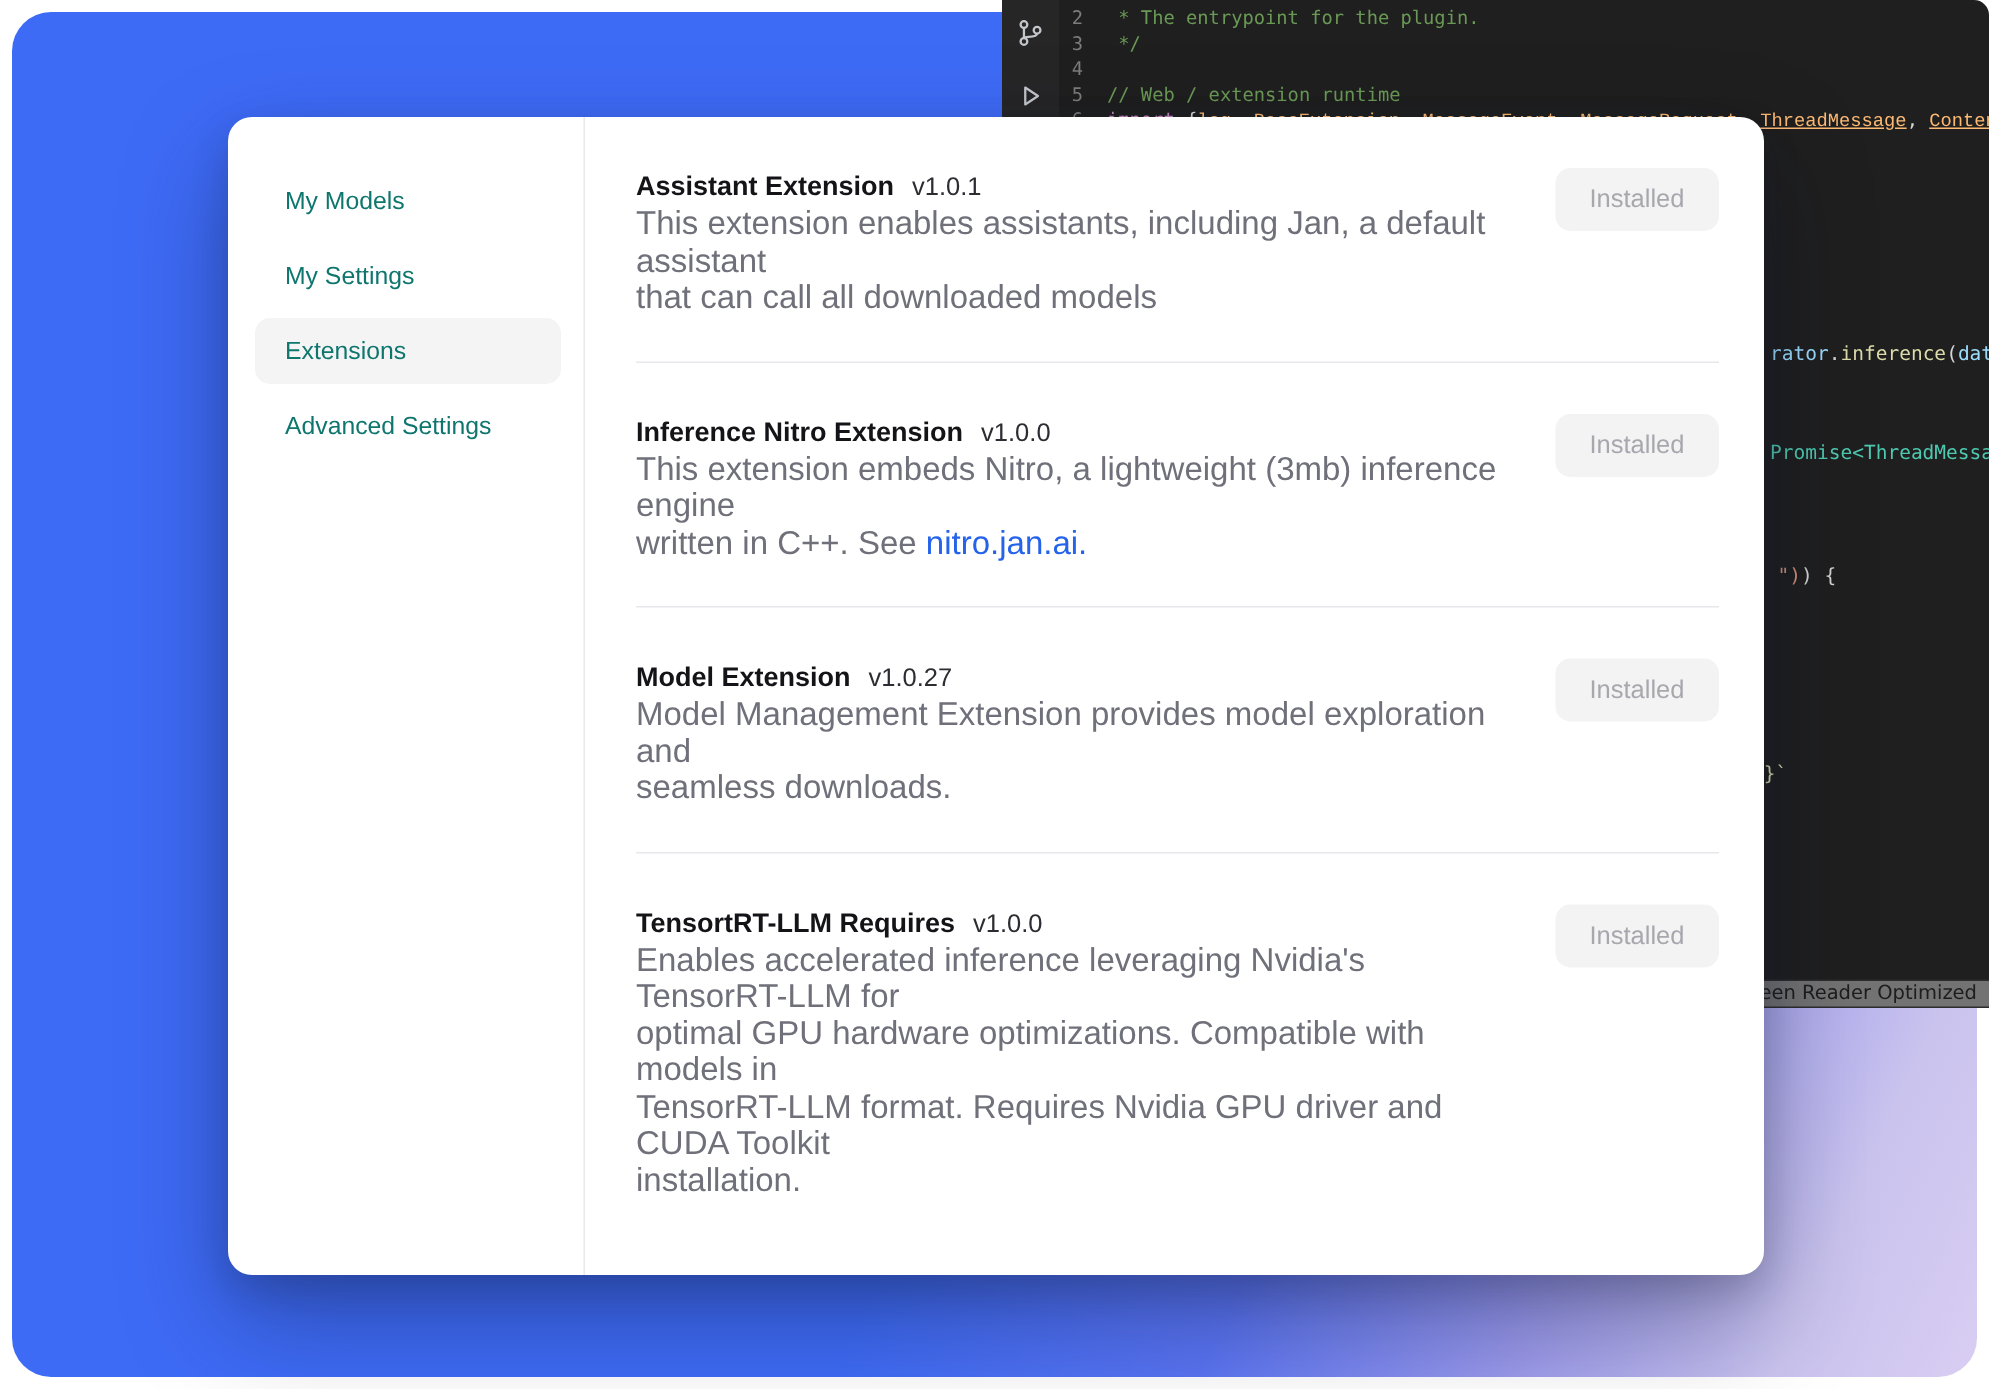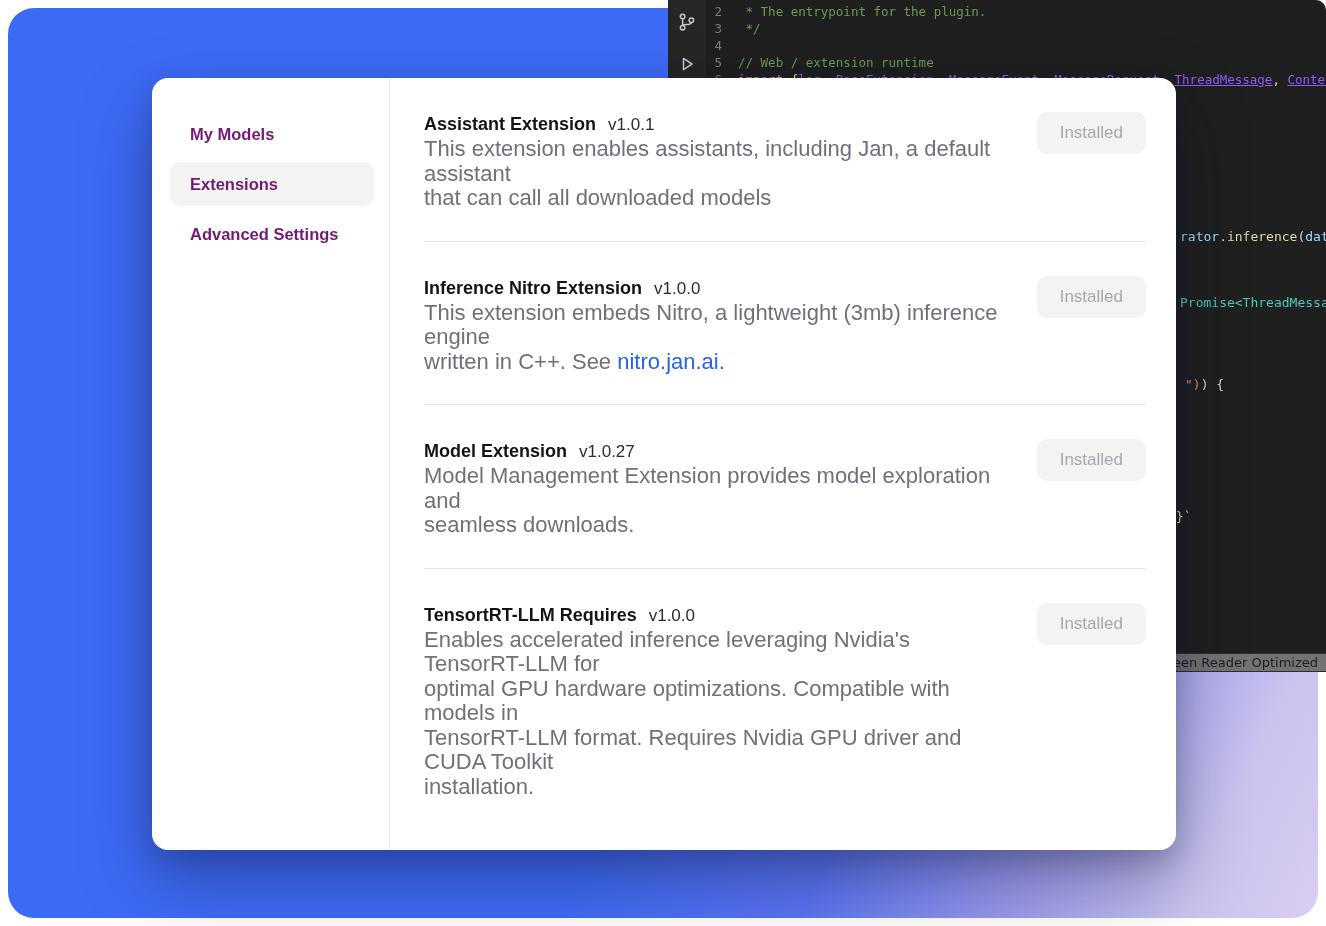--- a/index.html
+++ b/index.html
@@ -33,21 +33,21 @@
 
   .frag { position:absolute; white-space:pre; font-size:13px; }
   .frag-1 { left:512px; top:228px; }
   .frag-2 { left:512px; top:294px; }
   .frag-3 { left:517px; top:376px; }
   .frag-4 { left:500px; top:508px; }
 
   .tk-comment{ color:#6a9955; }
   .tk-kw{ color:#c586c0; }
   .tk-id{ color:#9cdcfe; }
-  .tk-idu{ color:#8b5cf6; text-decoration:underline; }
+  .tk-idu{ color:#fdba74; text-decoration:underline;font-family:Liberation Mono, monospace; }
   .tk-plain{ color:#d4d4d4; }
   .tk-type{ color:#4ec9b0; }
   .tk-str{ color:#ce9178; }
   .tk-fn{ color:#dcdcaa; }
 
   .statusbar {
     position:absolute; left:0; right:0; bottom:0; height:19px; background:#2d2d2e;
     display:flex; align-items:center; justify-content:flex-end; gap:12px;
     font-size:11px; color:#cfcfcf; font-family:"DejaVu Sans", sans-serif;
   }
@@ -62,21 +62,21 @@
     position:absolute; left:152px; top:78px; width:1024px; height:772px;
     background:#ffffff; border-radius:16px; overflow:hidden; display:flex;
     box-shadow: 0 30px 70px rgba(15,20,45,.35), 0 10px 24px rgba(15,20,45,.18);
   }
   .side {
     width:238px; flex:0 0 auto; border-right:1px solid #e9e9ed;
     padding:34px 15px 0 18px;
   }
   .nav-item {
     height:44px; display:flex; align-items:center; padding:0 20px; margin-bottom:6px;
-    border-radius:10px; font-size:16.5px; font-weight:700; color:#701a75; cursor:pointer;
+    border-radius:10px; font-size:16.5px; font-weight:400; color:#0f766e; cursor:pointer;
   }
   .nav-item.active { background:#f4f4f5; }
 
   .main { flex:1; padding:0 30px 0 34px; overflow:hidden; }
   .row {
     display:flex; align-items:flex-start; justify-content:space-between;
     padding:34px 0 30px; border-bottom:1px solid #e8e8ec;
   }
   .row:last-child { border-bottom:none; }
   .row-left { max-width:578px; }
@@ -150,20 +150,21 @@
     <div class="statusbar">
       <span class="status-text">go</span>
       <span class="status-chip">Screen Reader Optimized</span>
     </div>
   </div>
 
   <div class="card">
 
     <div class="side">
       <div class="nav-item">My Models</div>
+      <div class="nav-item">My Settings</div>
       <div class="nav-item active">Extensions</div>
       <div class="nav-item">Advanced Settings</div>
     </div>
 
     <div class="main">
 
       <div class="row">
         <div class="row-left">
           <h3 class="row-title">
             <span>Assistant Extension</span><span class="row-ver">v1.0.1</span>

